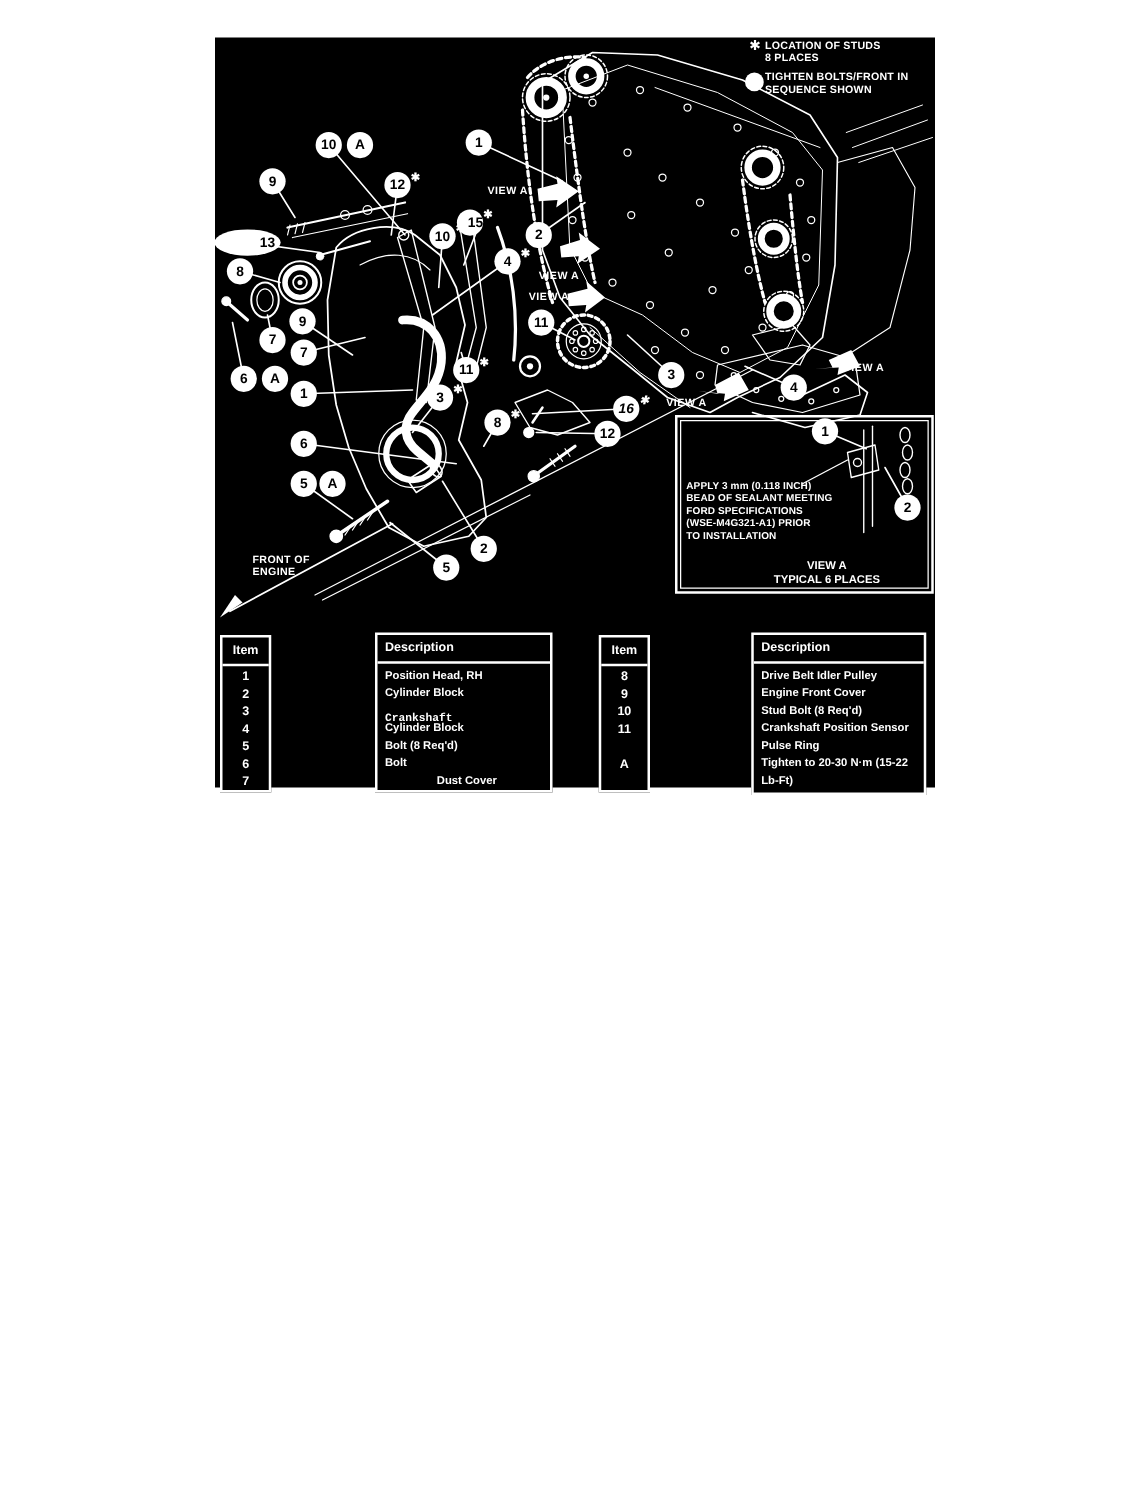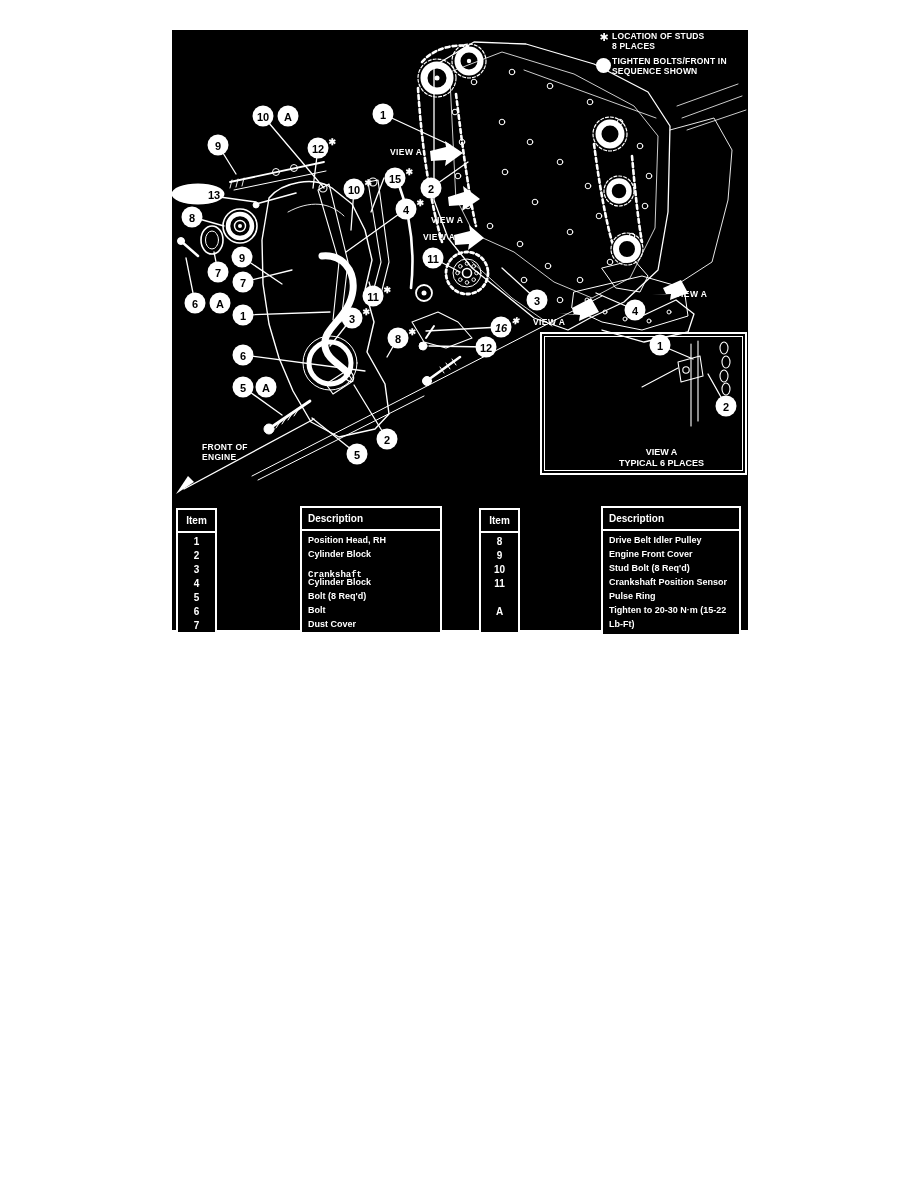--- a/index.html
+++ b/index.html
@@ -295,20 +295,27 @@
         </span>
       </div>
     </div>
 
     <div class="front-of-engine">
       <span>FRONT OF</span>
       <span>ENGINE</span>
     </div>
 
     <div class="inset">
+      <div class="inset-note" id="inset-note">
+          <div>APPLY 3 mm (0.118 INCH)</div>
+          <div>BEAD OF SEALANT MEETING</div>
+          <div>FORD SPECIFICATIONS</div>
+          <div>(WSE-M4G321-A1) PRIOR</div>
+          <div>TO INSTALLATION</div>
+        </div>
       <div class="inset-caption">
         <div>VIEW A</div>
         <div>TYPICAL 6 PLACES</div>
       </div>
     </div>
 
     <div id="callouts">
         <div class="callout" style="left: 211px; top: 84px;">
           <span>1</span>
         </div>
@@ -321,21 +328,21 @@
         <div class="callout" style="left: 46px; top: 115px;">
           <span>9</span>
         </div>
         <div class="callout" style="left: 146px; top: 118px;">
           <span>12</span>
           <span class="star">✱</span>
         </div>
         <div class="callout" style="left: 26px; top: 164px; padding-left: 32px;">
           <span>13</span>
         </div>
-        <div class="callout" style="left: 223px; top: 148px;">
+        <div class="callout" style="left: 204px; top: 148px; justify-content: flex-end;">
           <span>15</span>
           <span class="star">✱</span>
         </div>
         <div class="callout" style="left: 182px; top: 159px;">
           <span>10</span>
           <span class="star">✱</span>
         </div>
         <div class="callout" style="left: 259px; top: 158px;">
           <span>2</span>
         </div>
@@ -436,21 +443,21 @@
     </div>
     <div class="tbl-box" style="left:128px;top:476px;width:138px;height:124px;">
       <div class="tbl-head left">Description</div>
       <div class="tbl-rows" id="left-desc-rows">
           <div class="desc-cell" style="top: 0px;">Position Head, RH</div>
           <div class="desc-cell" style="top: 14px;">Cylinder Block</div>
           <div class="desc-cell" style="top: 35px; font-family: Liberation Mono, monospace;">Crankshaft</div>
           <div class="desc-cell" style="top: 42px;">Cylinder Block</div>
           <div class="desc-cell" style="top: 56px;">Bolt (8 Req'd)</div>
           <div class="desc-cell" style="top: 70px;">Bolt</div>
-          <div class="desc-cell" style="top: 84px;">Dust Cover</div>
+          <div class="desc-cell" style="top: 84px; text-align: center;">Dust Cover</div>
         </div>
     </div>
 
     <div class="tbl-box" style="left:307px;top:478px;width:37px;height:122px;">
       <div class="tbl-head center">Item</div>
       <div class="tbl-rows" id="right-item-rows">
           <div class="item-cell" style="top: 0px;">8</div>
           <div class="item-cell" style="top: 14px;">9</div>
           <div class="item-cell" style="top: 28px;">10</div>
           <div class="item-cell" style="top: 42px;">11</div>

